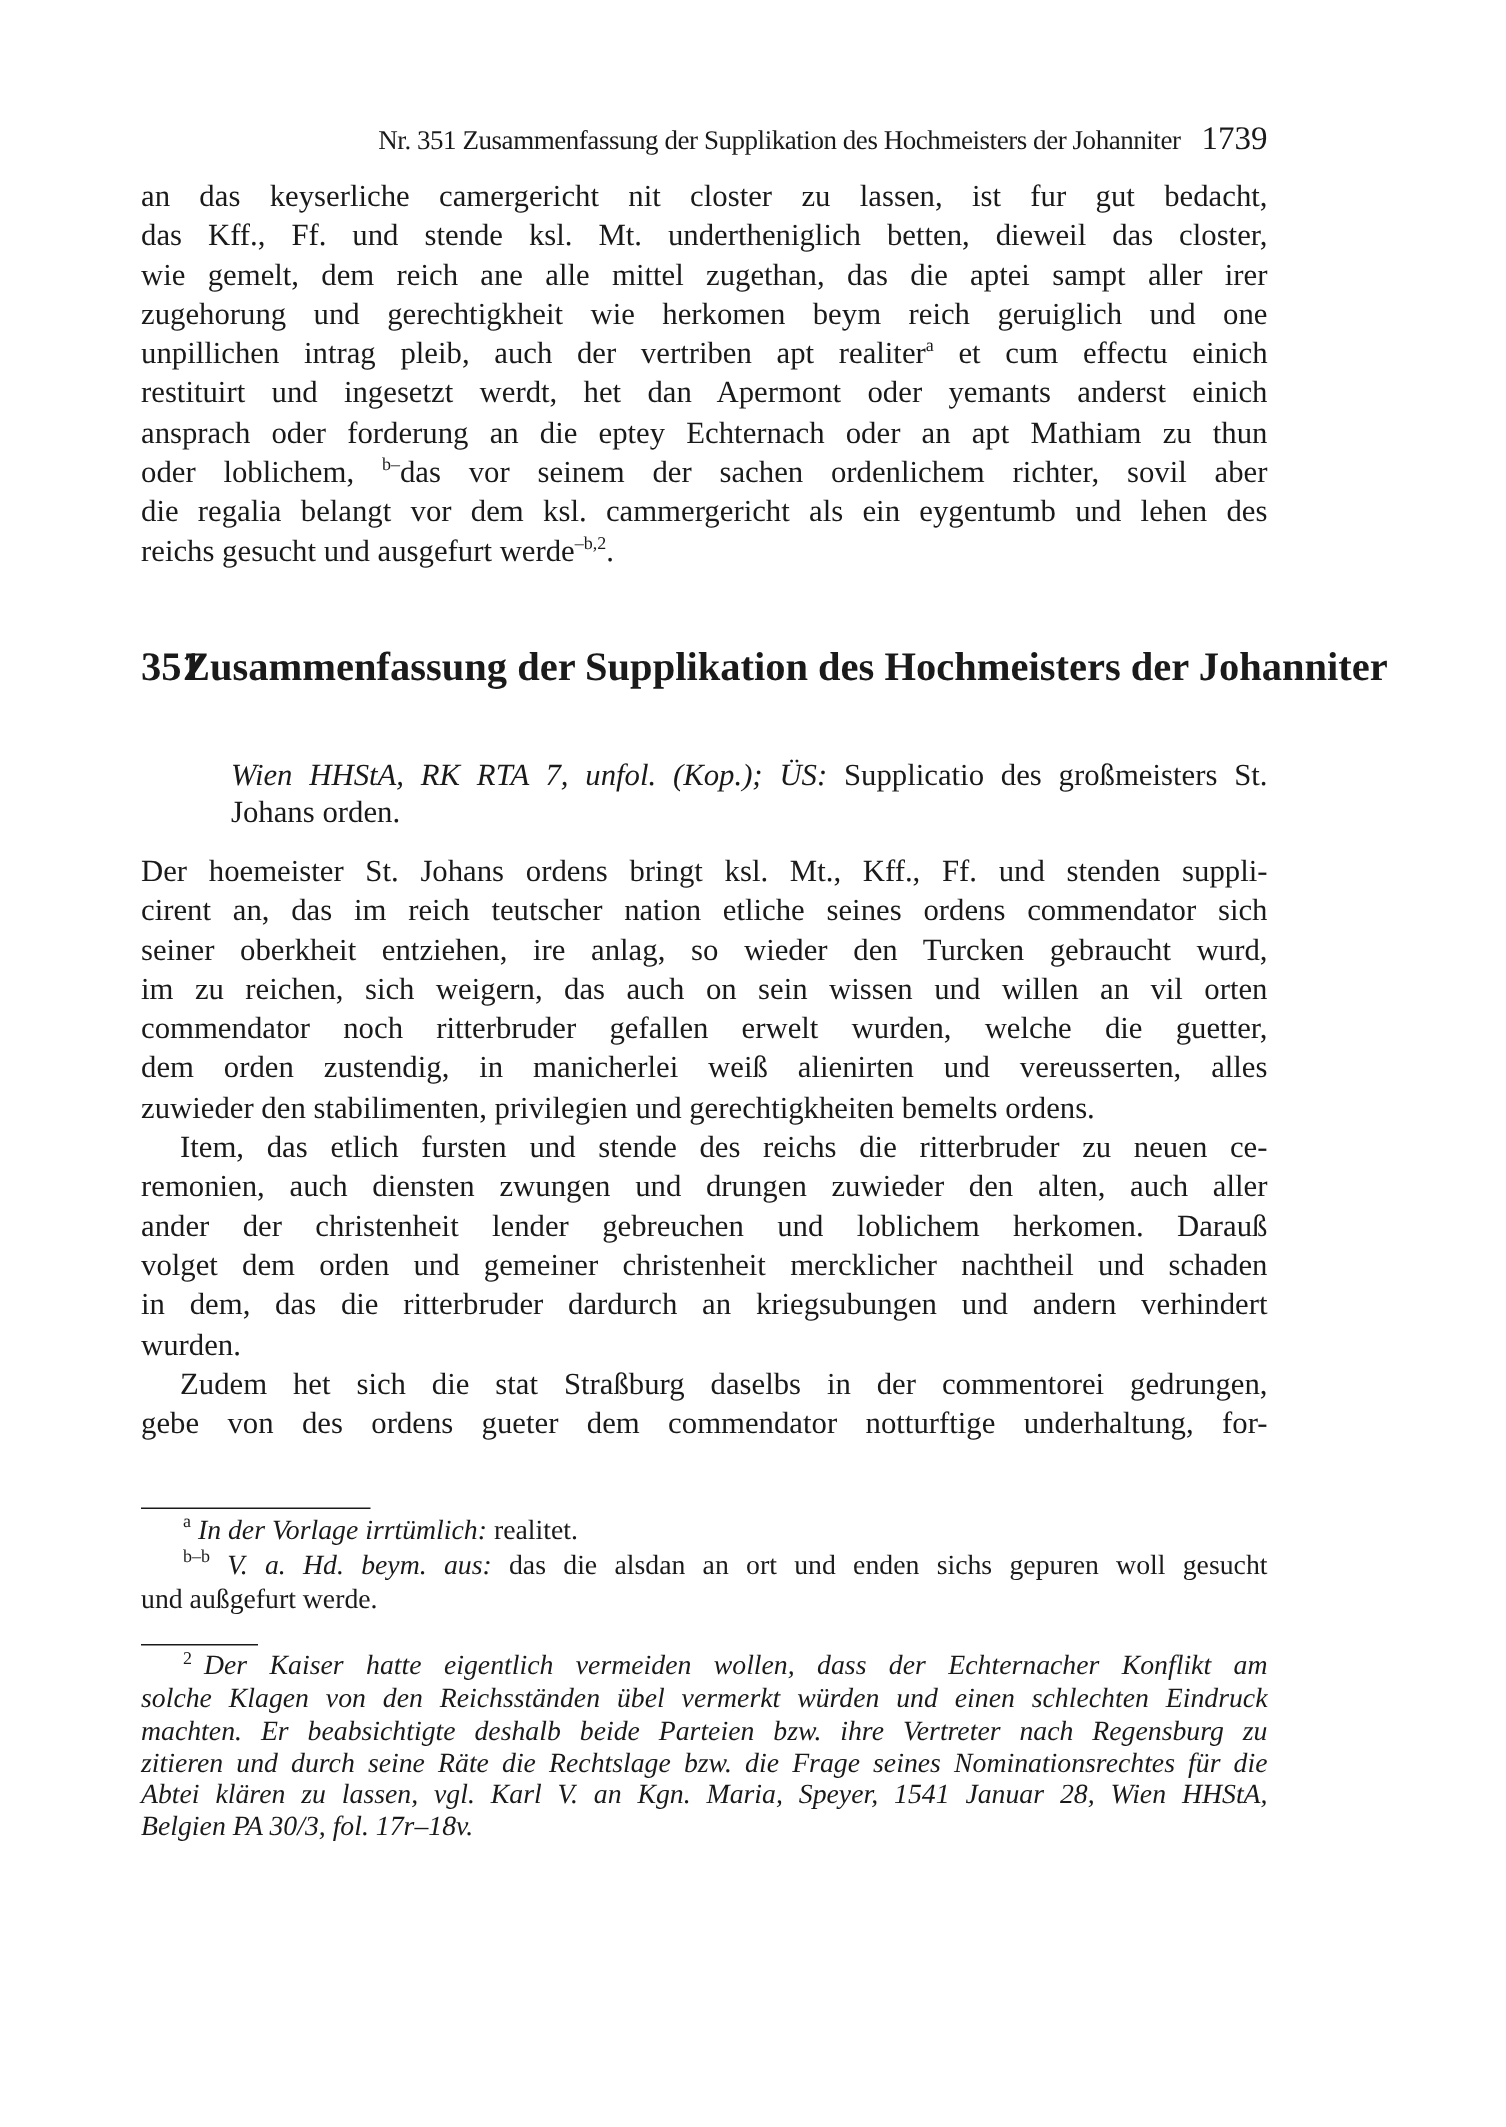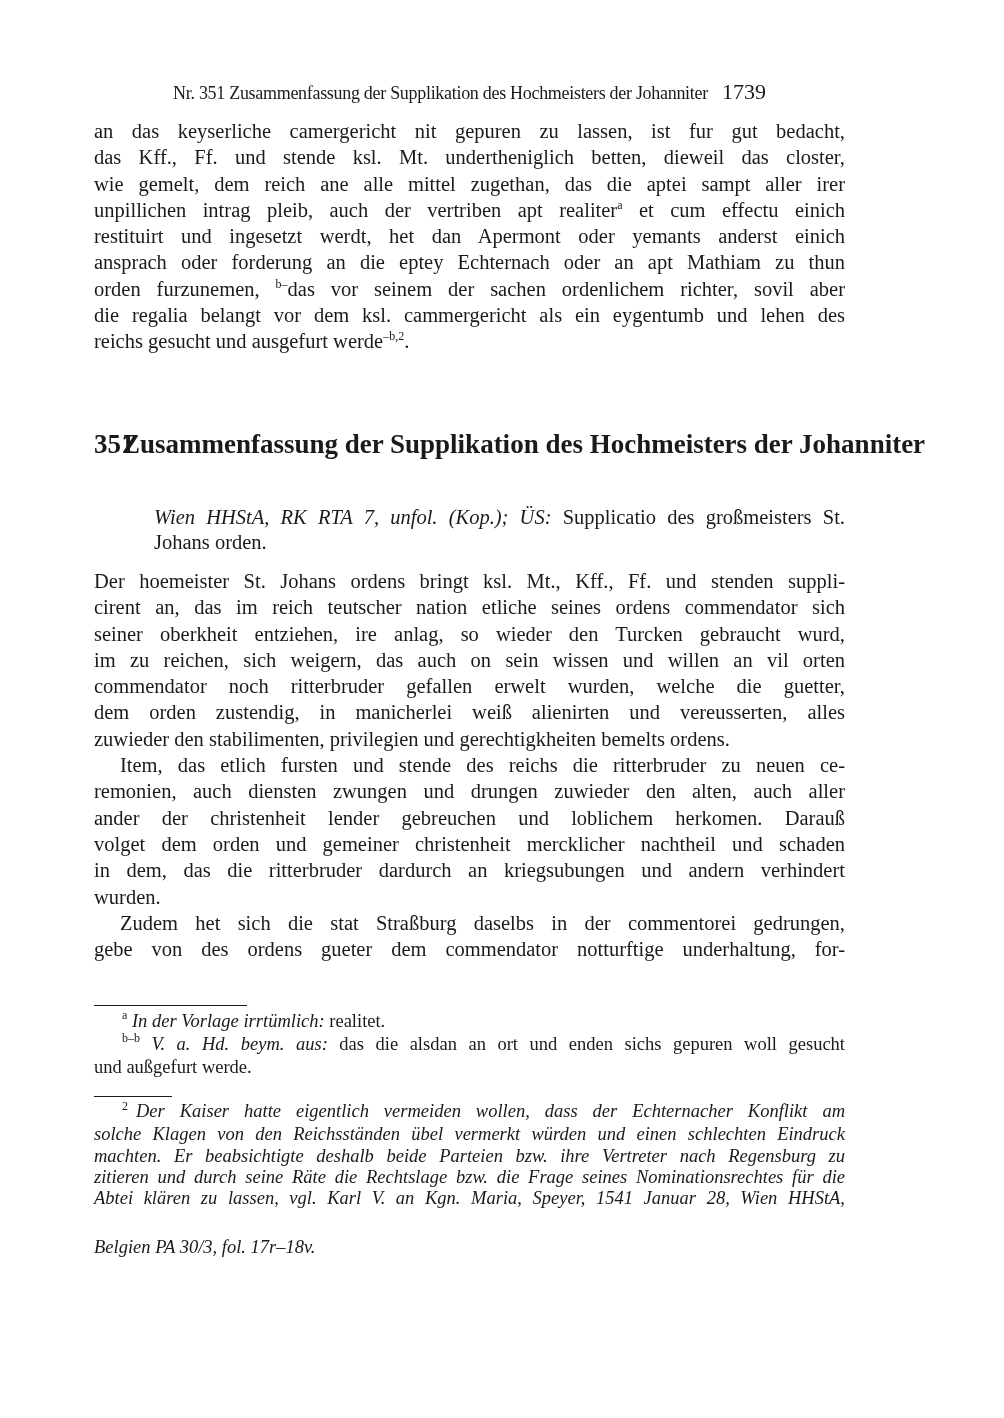--- a/index.html
+++ b/index.html
@@ -1,19 +1,19 @@
 <!DOCTYPE html>
 <html><head>
 <meta charset="utf-8">
 <style>
   html, body { margin: 0; padding: 0; background: #ffffff; }
   body { width: 1004px; height: 1418px; position: relative; overflow: hidden; color: #1a1a1a;
          font-family: "Liberation Serif", "DejaVu Serif", serif; }
   .page { position: absolute; left: 94px; top: 0; width: 751px; }
-  .running-head { position: absolute; top: 80px; left: 0; width: 751px; text-align: center;
+  .running-head { position: absolute; top: 80px; left: 0; width: 751px; text-align: right;
                   font-size: 18px; line-height: 24px; }
   .running-head .rh-title { letter-spacing: -0.3px; }
   .running-head .rh-page { font-size: 22px; margin-left: 14px; }
   .body-text { font-size: 20.5px; line-height: 26.3px; text-align: justify; margin: 0; }
   .body-text .line { display: block; text-align: justify; text-align-last: justify; white-space: nowrap; }
   .body-text .line.last { text-align-last: left; }
   .block1 { position: absolute; top: 118px; left: 0; width: 751px; }
   sup { font-size: 12px; vertical-align: 0; position: relative; top: -8px; line-height: 0; }
   .heading { position: absolute; top: 431px; left: 0; width: 751px; font-weight: bold;
              font-size: 27px; line-height: 27px; }
@@ -28,42 +28,43 @@
   .indent { text-indent: 26px; }
   .rule1 { position: absolute; top: 1005px; left: 0; width: 153px; border-top: 1px solid #1a1a1a; }
   .notes-alpha { position: absolute; top: 1010px; left: 0; width: 751px; font-size: 18.5px; line-height: 23px; }
   .notes-alpha .line { display: block; white-space: nowrap; text-align: justify; text-align-last: justify; }
   .notes-alpha .line.last { text-align-last: left; }
   .notes-alpha .ind { padding-left: 28px; }
   .rule2 { position: absolute; top: 1096px; left: 0; width: 78px; border-top: 1px solid #1a1a1a; }
   .notes-num { position: absolute; top: 1101px; left: 0; width: 751px; font-size: 18.5px; line-height: 21.3px;
                font-style: italic; }
   .notes-num .line { display: block; white-space: nowrap; text-align: justify; text-align-last: justify; }
-  .notes-num .line.last { text-align-last: left; margin-top: 28px; }
+  .notes-num .line.last { text-align-last: left; }
   .notes-num .ind { padding-left: 28px; }
   .notes-num .fn-mark { font-style: normal; font-size: 12px; position: relative; top: -7px; margin-right: 8px; }
   i { font-style: italic; }
 </style>
 </head>
 <body>
 
 <div class="page">
 
   <div class="running-head">
     <span class="rh-title">Nr. 351 Zusammenfassung der Supplikation des Hochmeisters der Johanniter</span><span class="rh-page">1739</span>
   </div>
 
   <div class="block1 body-text">
-    <span class="line">an das keyserliche camergericht nit gepuren zu lassen, ist fur gut bedacht,</span>
+    <span class="line">an das keyserliche camergericht nit closter zu lassen, ist fur gut bedacht,</span>
     <span class="line">das Kff., Ff. und stende ksl. Mt. undertheniglich betten, dieweil das closter,</span>
     <span class="line">wie gemelt, dem reich ane alle mittel zugethan, das die aptei sampt aller irer</span>
+    <span class="line">zugehorung und gerechtigkheit wie herkomen beym reich geruiglich und one</span>
     <span class="line"><span>unpillichen intrag pleib, auch der vertriben apt realiter</span><sup>a</sup><span> et cum effectu einich</span></span>
     <span class="line">restituirt und ingesetzt werdt, het dan Apermont oder yemants anderst einich</span>
     <span class="line">ansprach oder forderung an die eptey Echternach oder an apt Mathiam zu thun</span>
-    <span class="line"><span>orden furzunemen, </span><sup>b–</sup><span>das vor seinem der sachen ordenlichem richter, sovil aber</span></span>
+    <span class="line"><span>oder loblichem, </span><sup>b–</sup><span>das vor seinem der sachen ordenlichem richter, sovil aber</span></span>
     <span class="line">die regalia belangt vor dem ksl. cammergericht als ein eygentumb und lehen des</span>
     <span class="line last"><span>reichs gesucht und ausgefurt werde</span><sup>–b,2</sup><span>.</span></span>
   </div>
 
   <div class="heading">
     <span class="num">351</span>
     <div class="title-lines">
       <span class="line">Zusammenfassung der Supplikation des Hochmeisters der Johanniter</span>
     </div>
   </div>

